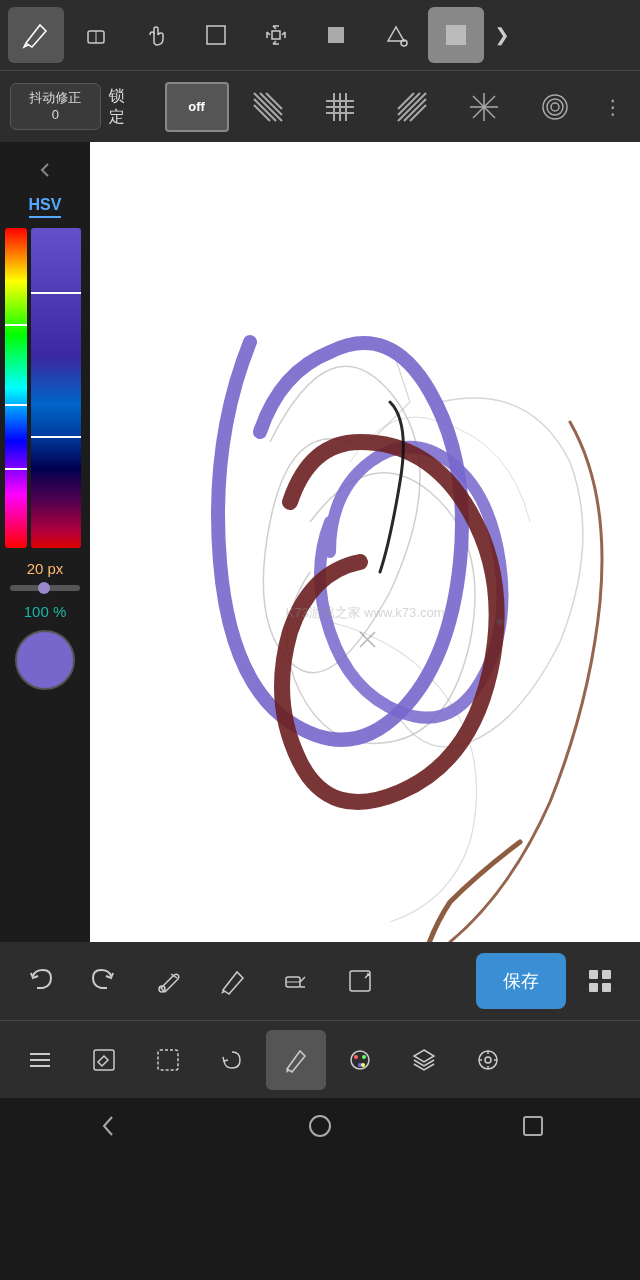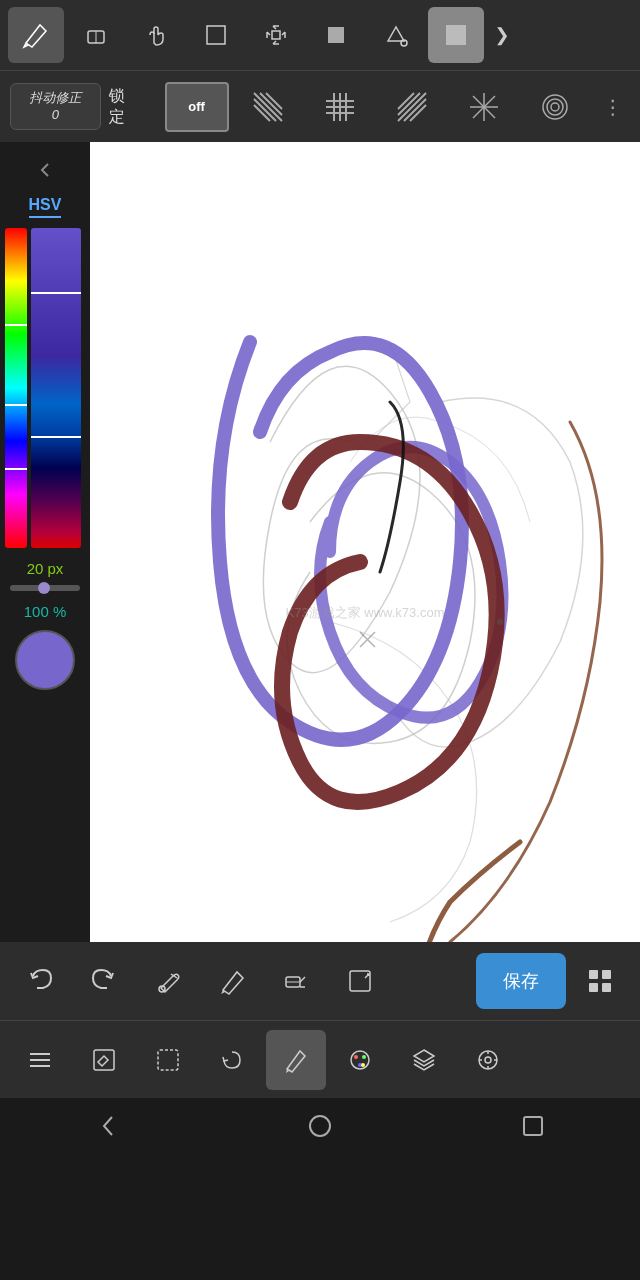--- a/index.html
+++ b/index.html
@@ -60,21 +60,20 @@
       background: #3a3a3a;
       border: 1px solid #555;
       border-radius: 6px;
       color: #ddd;
       font-size: 13px;
       text-align: center;
       padding: 6px 14px;
       line-height: 1.3;
       cursor: pointer;
       min-width: 80px;
-      font-style: italic;
     }
     #lock-label {
       color: #ddd;
       font-size: 16px;
       margin-right: 17px;
     }
     .pattern-btn {
       width: 66px;
       height: 50px;
       display: flex;
@@ -183,21 +182,21 @@
       height: 2px;
       background: white;
     }
     .sv-line {
       position: absolute;
       left: 0; right: 0;
       height: 2px;
       background: white;
     }
     #size-label {
-      color: #84cc16;
+      color: #fdba74;
       font-size: 15px;
       margin-top: 8px;
     }
     #size-slider-track {
       width: 70px;
       height: 6px;
       background: #555;
       border-radius: 3px;
       position: relative;
       margin: 4px 0;

